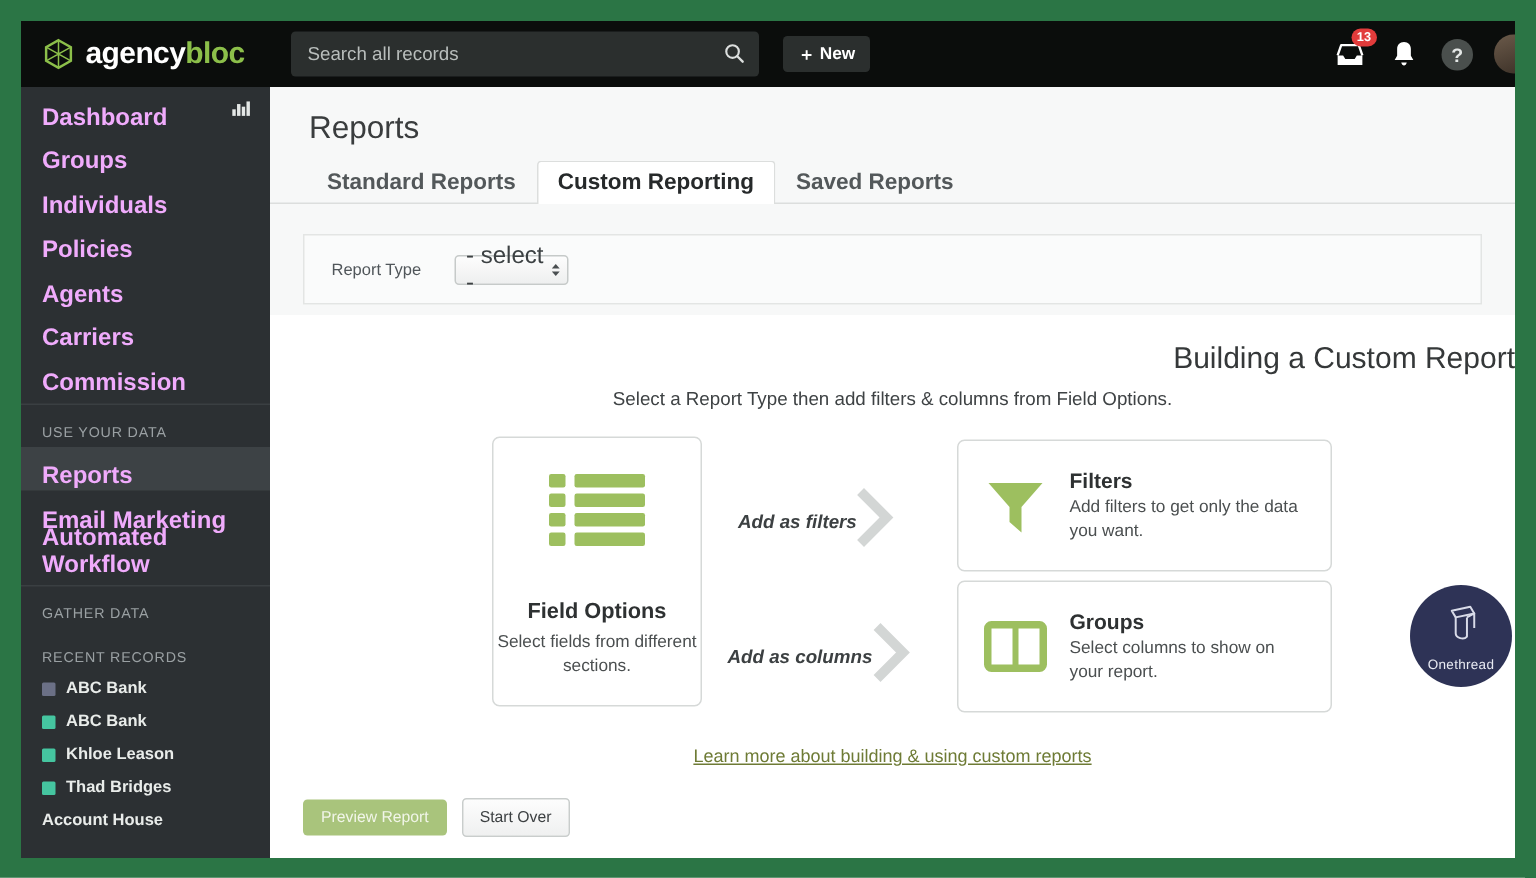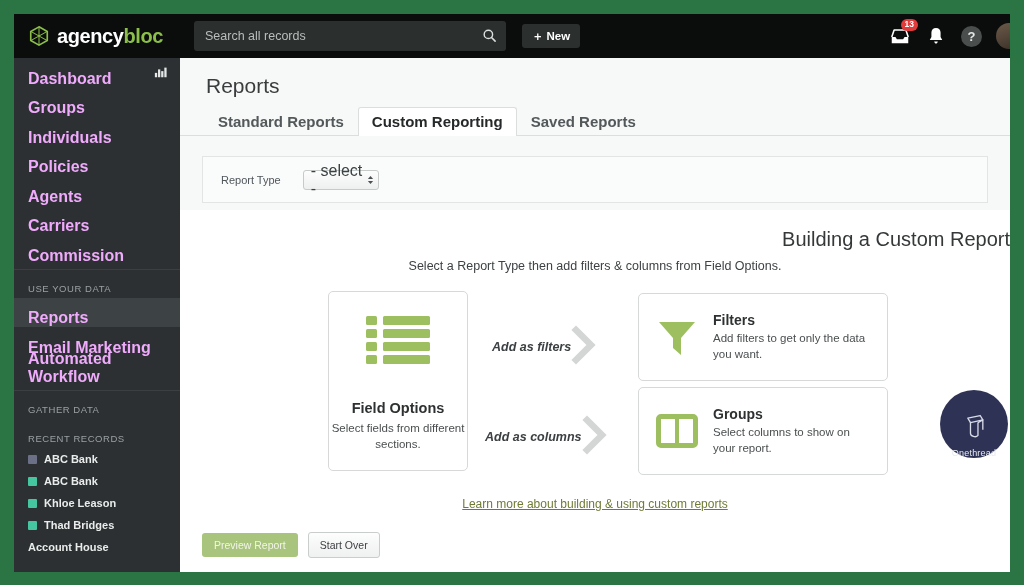--- a/index.html
+++ b/index.html
@@ -258,21 +258,21 @@
     font-family: "Liberation Sans", sans-serif;
     padding: 6px 11px; cursor: pointer;
   }
 
   
   #onethread {
     position: absolute; right: 16px; bottom: 8px;
     width: 68px; height: 68px; border-radius: 50%;
     background: #2e3356;
     display: flex; flex-direction: column;
-    align-items: center; justify-content: flex-end;
+    align-items: center; justify-content: center;
     color: #e8eaf2; gap: 2px;
   }
   #ot-name { font-size: 9px; letter-spacing: 0.2px; }
 </style>
 </head>
 <body>
 
 <div id="frame">
 <div id="app">
 

